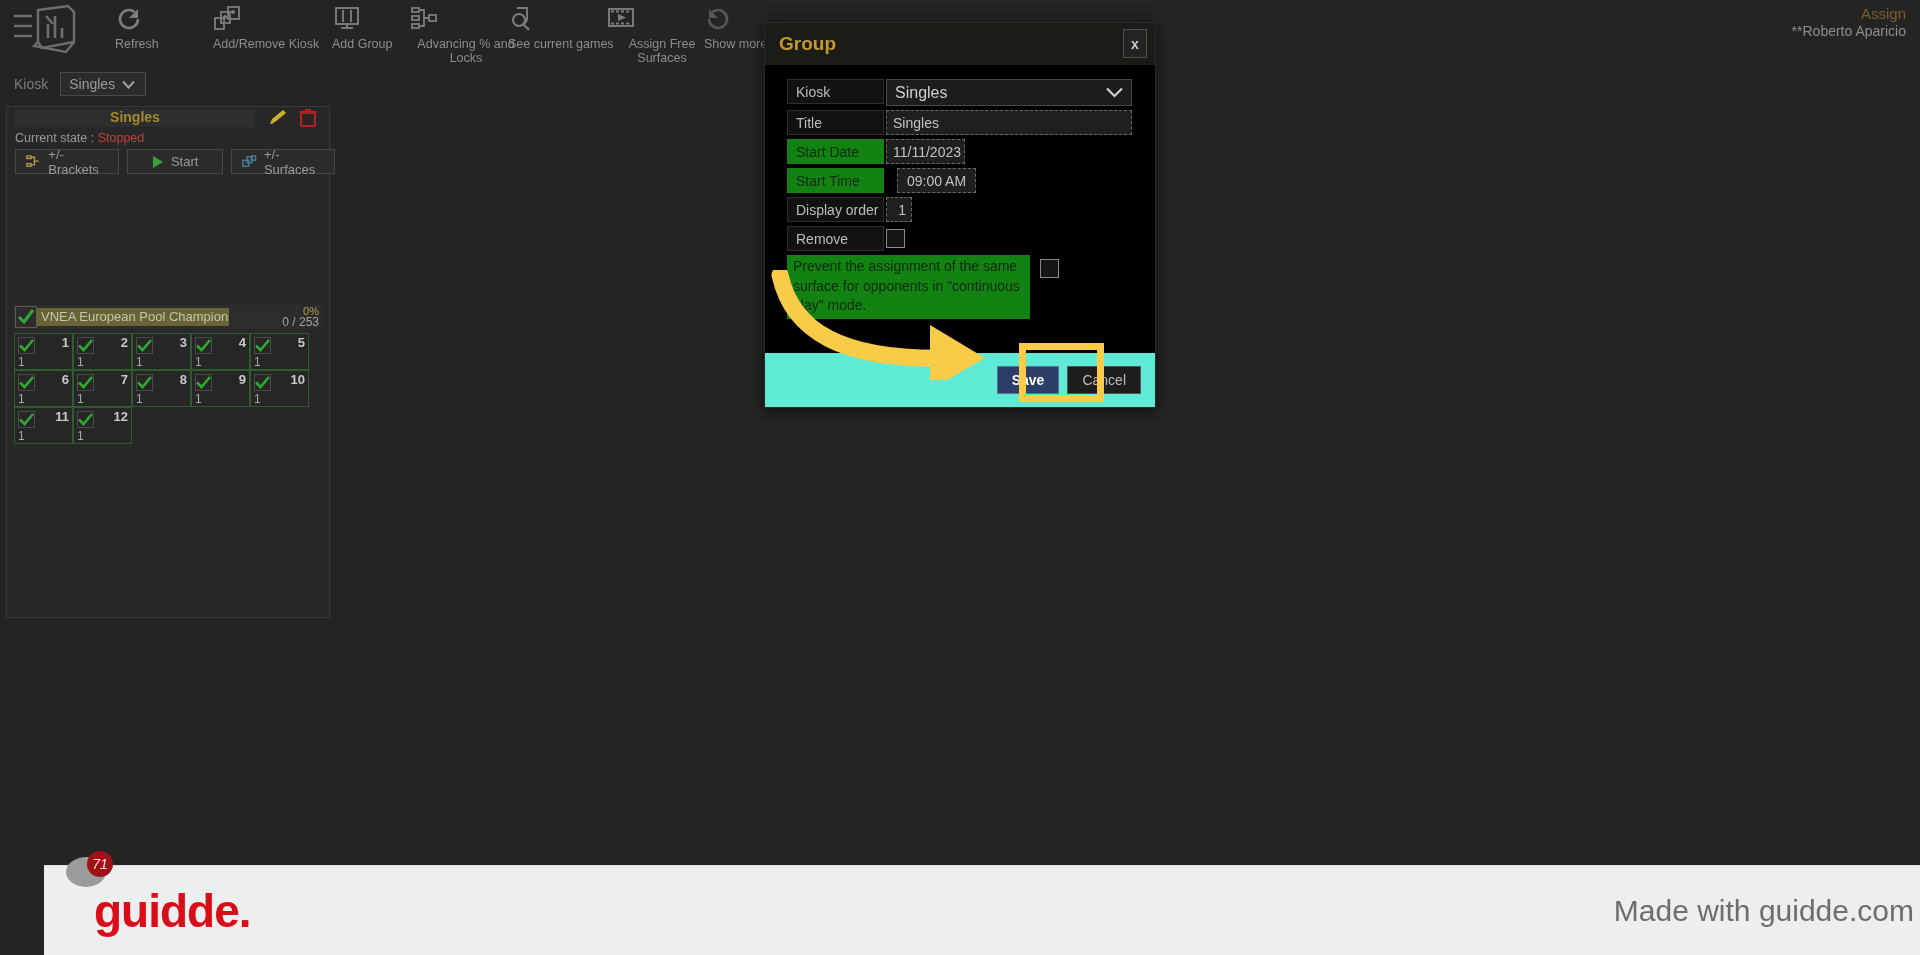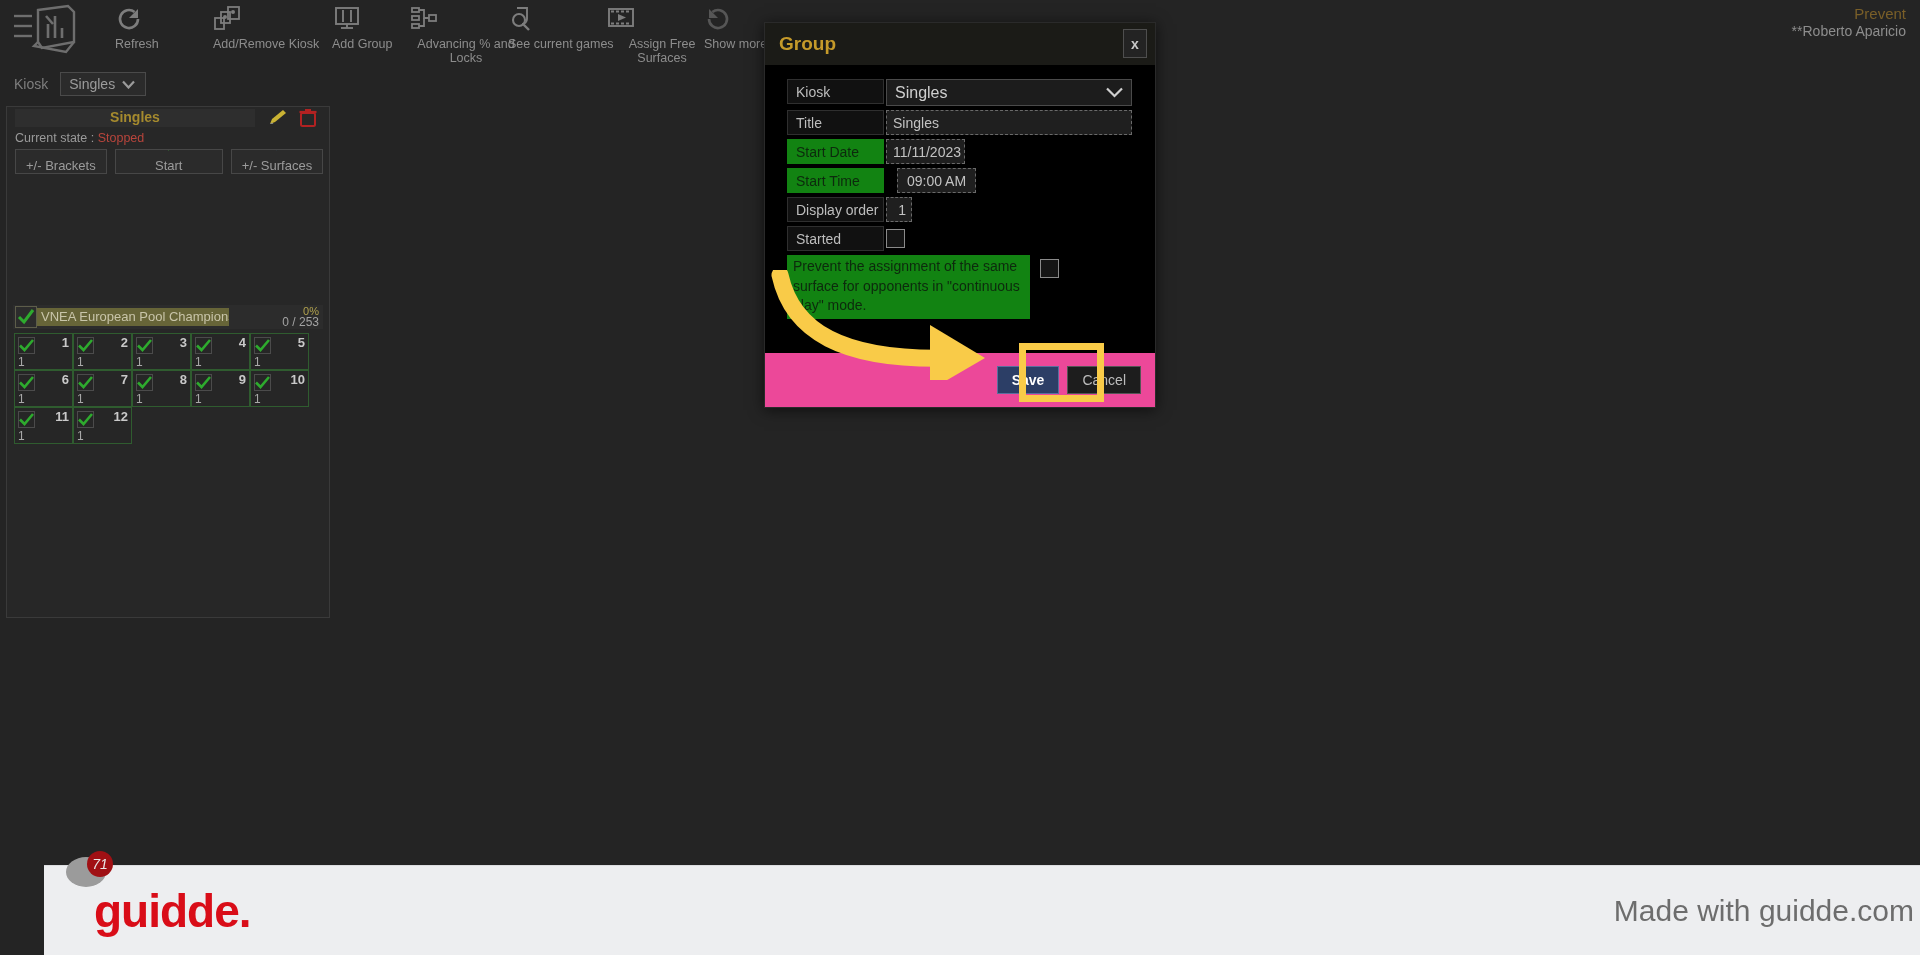--- a/index.html
+++ b/index.html
@@ -45,21 +45,21 @@
   .grp-title {
     position: absolute; left: 8px; top: 2px; width: 240px; height: 18px;
     background: #2e2e2e; color: #a58a2e; font-size: 14px; font-weight: bold; text-align: center;
   }
   .icon-btn { position: absolute; top: 0px; width: 26px; height: 22px; cursor: pointer; display: flex; align-items: center; justify-content: center; }
   .grp-state { position: absolute; left: 8px; top: 24px; font-size: 12.5px; color: #9a9a9a; }
   .grp-state b { color: #b8453c; font-weight: normal; }
   .grp-btnrow { position: absolute; left: 8px; top: 42px; display: flex; gap: 8px; }
   .gbtn {
     background: #2b2b2b; border: 1px solid #474747; color: #9b9b9b; font-size: 13px;
-    height: 25px; display: flex; align-items: center; gap: 7px; padding: 0 10px; cursor: pointer; flex-direction: column;
+    height: 25px; display: flex; align-items: center; gap: 7px; padding: 0 10px; cursor: pointer;
   }
   .gbtn.wide { width: 108px; justify-content: center; }
 
   .champ-row {
     position: absolute; left: 6px; top: 198px; width: 310px; height: 24px;
     background: #2c2c2c; display: flex; align-items: center;
   }
   .champ-chk { width: 22px; height: 22px; margin-left: 2px; display: flex; align-items: center; justify-content: center; border: 1px solid #5d5d4a; }
   .champ-name {
     background: #6d6a3a; color: #d6d2b4; font-size: 13px; height: 18px; line-height: 18px;
@@ -117,21 +117,21 @@
   .inp.order { width: 26px; justify-content: flex-end; padding-right: 5px; }
   .chk-box { width: 19px; height: 19px; border: 1px solid #8a8a8a; background: #151515; margin-top: 3px; cursor: pointer; }
   .prevent-row { display: flex; align-items: flex-start; margin-top: 2px; }
   .prevent-txt {
     width: 243px; background: #128312; color: #0d2a0d; font-size: 14px;
     line-height: 19.5px; padding: 2px 4px 3px 6px;
   }
   .prevent-chk { width: 19px; height: 19px; border: 1px solid #8a8a8a; background: #151515; margin: 4px 0 0 10px; cursor: pointer; }
   .modal-foot {
     position: absolute; left: 0; bottom: 0; width: 100%; height: 54px;
-    background: #ec4899; display: flex; align-items: center; justify-content: flex-end; gap: 8px; padding-right: 14px;
+    background: #5eead4; display: flex; align-items: center; justify-content: flex-end; gap: 8px; padding-right: 14px;
   }
   .btn-save {
     background: #2c3e66; border: 1px solid #5a6f9e; color: #fff; font-size: 14px; font-weight: bold;
     padding: 5px 14px; cursor: pointer;
   }
   .btn-cancel {
     background: #1d1d1d; border: 1px solid #555; color: #bdbdbd; font-size: 14px;
     padding: 5px 14px; cursor: pointer;
   }
 
@@ -271,21 +271,21 @@
       <div class="tb-ico">
         <svg width="28" height="28" viewBox="0 0 28 28">
           <path d="M5 14a9 9 0 1 0 3.4-7" fill="none" stroke="#565656" stroke-width="2.6"></path>
           <polygon points="5,4 5,13 14,13" fill="#565656"></polygon>
         </svg>
       </div>
       <div class="tb-lbl">Show more ready to</div>
     </div>
 
     <div class="logout-wrap">
-      <div class="logout-link">Prevent</div>
+      <div class="logout-link">Assign</div>
       <div class="user-name">**Roberto Aparicio</div>
     </div>
   </div>
 
   <div class="kiosk-bar">
     <div class="kiosk-lbl">Kiosk</div>
     <div class="kiosk-sel">
       <span>Singles</span>
       <svg width="13" height="9" viewBox="0 0 13 9">
         <polyline points="1,1.5 6.5,7.5 12,1.5" fill="none" stroke="#9b9b9b" stroke-width="2.2"></polyline>
@@ -489,21 +489,21 @@
       </div>
 
       <div class="frow">
         <div class="flabel">Display order</div>
         <div class="fctl">
             <div class="inp order">1</div>
           </div>
       </div>
 
       <div class="frow">
-        <div class="flabel">Started</div>
+        <div class="flabel">Remove</div>
         <div class="fctl">
             <div class="chk-box"></div>
           </div>
       </div>
 
       <div class="prevent-row">
         <div class="prevent-txt">Prevent the assignment of the same surface for opponents in "continuous play" mode.</div>
         <div class="prevent-chk"></div>
       </div>
     </div>

